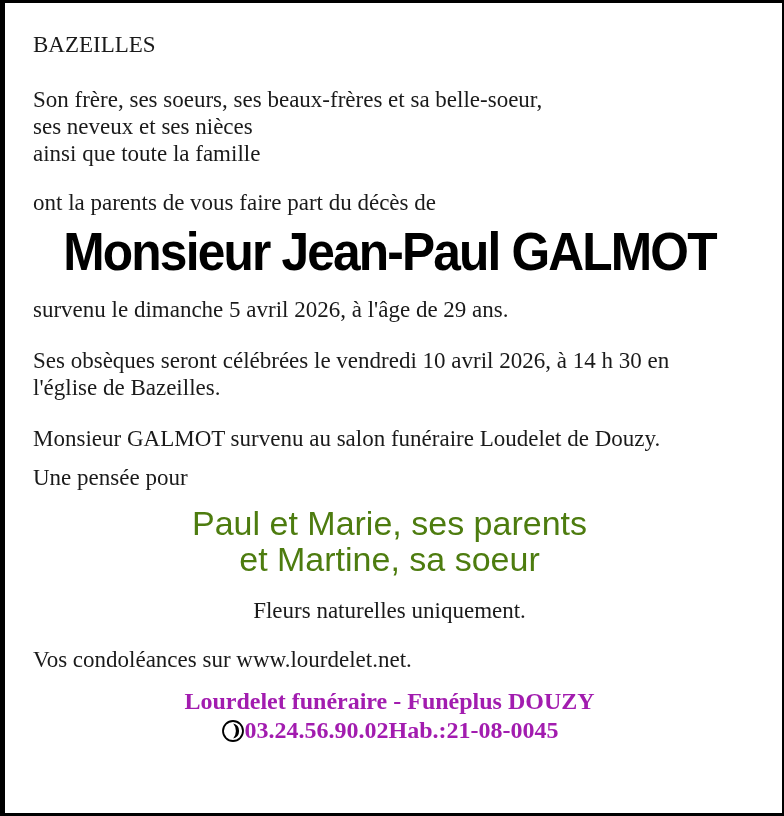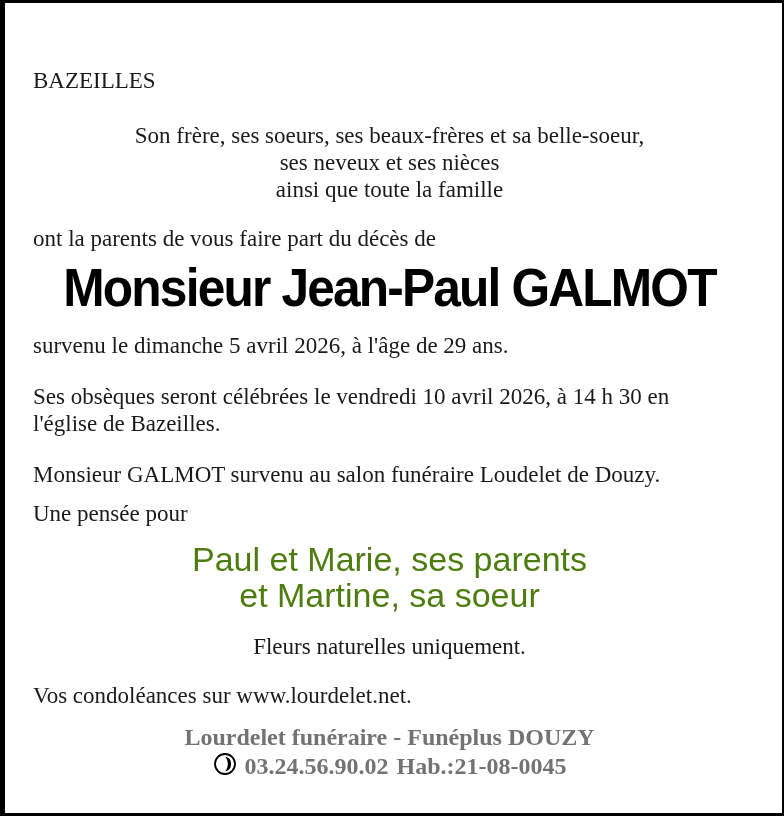--- a/index.html
+++ b/index.html
@@ -16,30 +16,29 @@
     border-top: 3px solid #000000;
     border-left: 5px solid #000000;
     border-right: 2px solid #000000;
     border-bottom: 3px solid #000000;
     color: #1a1a1a;
     font-family: "Liberation Serif", serif;
     overflow: hidden;
   }
   .content {
     padding: 28px 36px 0 28px;
-    margin-top: 36px;
   }
   .body-line {
     font-size: 23px;
     line-height: 27px;
   }
   .city {
     margin-top: 0;
   }
-  .family-block { margin-top: 28px; text-align: center; }
+  .family-block { margin-top: 28px; }
   .announce { margin-top: 22px; }
   .deceased-name {
     margin-top: 6px;
     text-align: center;
     font-family: "Liberation Sans", sans-serif;
     font-weight: 700;
     font-size: 54px;
     line-height: 58px;
     letter-spacing: -2px;
     color: #000000;
@@ -61,26 +60,26 @@
   }
   .flowers-line { margin-top: 20px; text-align: center; }
   .thanks-line { margin-top: 22px; }
   .condolences-line { margin-top: 22px; }
   .footer {
     margin-top: 14px;
     text-align: center;
     font-weight: 700;
     font-size: 24px;
     line-height: 29px;
-    color: #737373;
+    color: #a21caf;
   }
   .phone-row {
     display: flex;
+    align-items: center;
     justify-content: center;
-    gap: 8px;
   }
   .phone-icon {
     display: inline-block;
     width: 24px;
     height: 24px;
   }
   .phone-icon svg { display: block; }
 </style>
 </head>
 <body>

